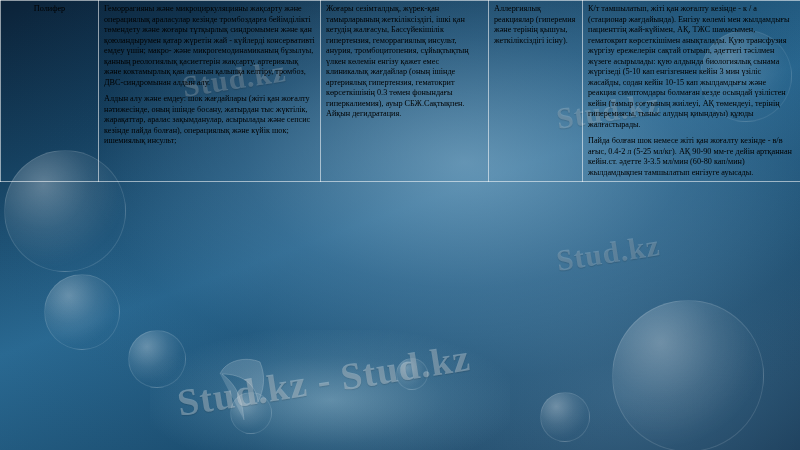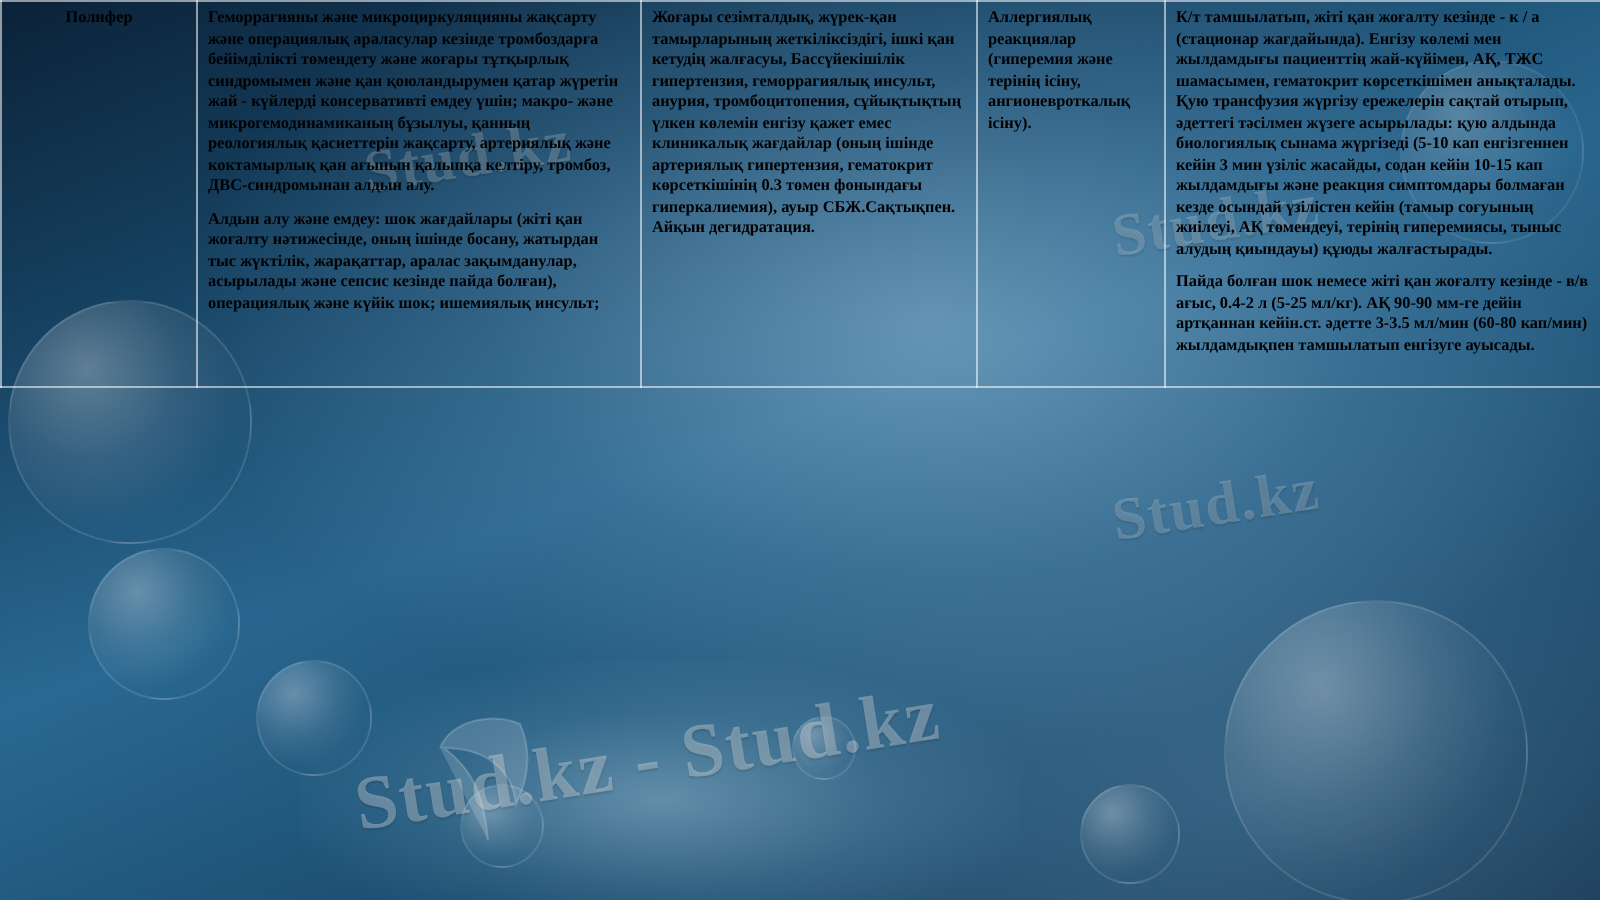--- a/index.html
+++ b/index.html
@@ -72,25 +72,25 @@
   
   .table {
     position: absolute;
     left: 0; top: 0;
     width: 800px;
     border-collapse: collapse;
     table-layout: fixed;
   }
   .table td {
     vertical-align: top;
-    padding: 3px 5px 15px 5px;
+    padding: 3px 5px 3px 5px;
     color: #000;
     font-size: 8.2px;
     line-height: 1.28;
-    font-weight: bold;
+    font-weight: normal;
     font-family: "Liberation Serif", serif;
     border: 1px solid rgba(255,255,255,0.55);
   }
   .col-title { width: 98px; }
   .col-a { width: 222px; }
   .col-b { width: 168px; }
   .col-c { width: 94px; }
   .col-d { width: 218px; }
 
   .title-cell {
@@ -146,21 +146,21 @@
       </td>
 
       <td>
         <div class="cell-inner">
           <p>Жоғары сезімталдық, жүрек-қан тамырларының жеткіліксіздігі, ішкі қан кетудің жалғасуы, Бассүйекішілік гипертензия, геморрагиялық инсульт, анурия, тромбоцитопения, сұйықтықтың үлкен көлемін енгізу қажет емес клиникалық жағдайлар (оның ішінде артериялық гипертензия, гематокрит көрсеткішінің 0.3 төмен фонындағы гиперкалиемия), ауыр СБЖ.Сақтықпен. Айқын дегидратация.</p>
         </div>
       </td>
 
       <td>
         <div class="cell-inner">
-          <p>Аллергиялық реакциялар (гиперемия және терінің ісіну, ангионевроткалық ісіну).</p>
+          <p>Аллергиялық реакциялар (гиперемия және терінің қышуы, жеткіліксіздігі ісіну).</p>
         </div>
       </td>
 
       <td>
         <div class="cell-inner">
           <p>К/т тамшылатып, жіті қан жоғалту кезінде - к / а (стационар жағдайында). Енгізу көлемі мен жылдамдығы пациенттің жай-күйімен, АҚ, ТЖС шамасымен, гематокрит көрсеткішімен анықталады. Қую трансфузия жүргізу ережелерін сақтай отырып, әдеттегі тәсілмен жүзеге асырылады: қую алдында биологиялық сынама жүргізеді (5-10 кап енгізгеннен кейін 3 мин үзіліс жасайды, содан кейін 10-15 кап жылдамдығы және реакция симптомдары болмаған кезде осындай үзілістен кейін (тамыр соғуының жиілеуі, АҚ төмендеуі, терінің гиперемиясы, тыныс алудың қиындауы) құюды жалғастырады.</p>
           <p>Пайда болған шок немесе жіті қан жоғалту кезінде - в/в ағыс, 0.4-2 л (5-25 мл/кг). АҚ 90-90 мм-ге дейін артқаннан кейін.ст. әдетте 3-3.5 мл/мин (60-80 кап/мин) жылдамдықпен тамшылатып енгізуге ауысады.</p>
         </div>
       </td>
     </tr>

